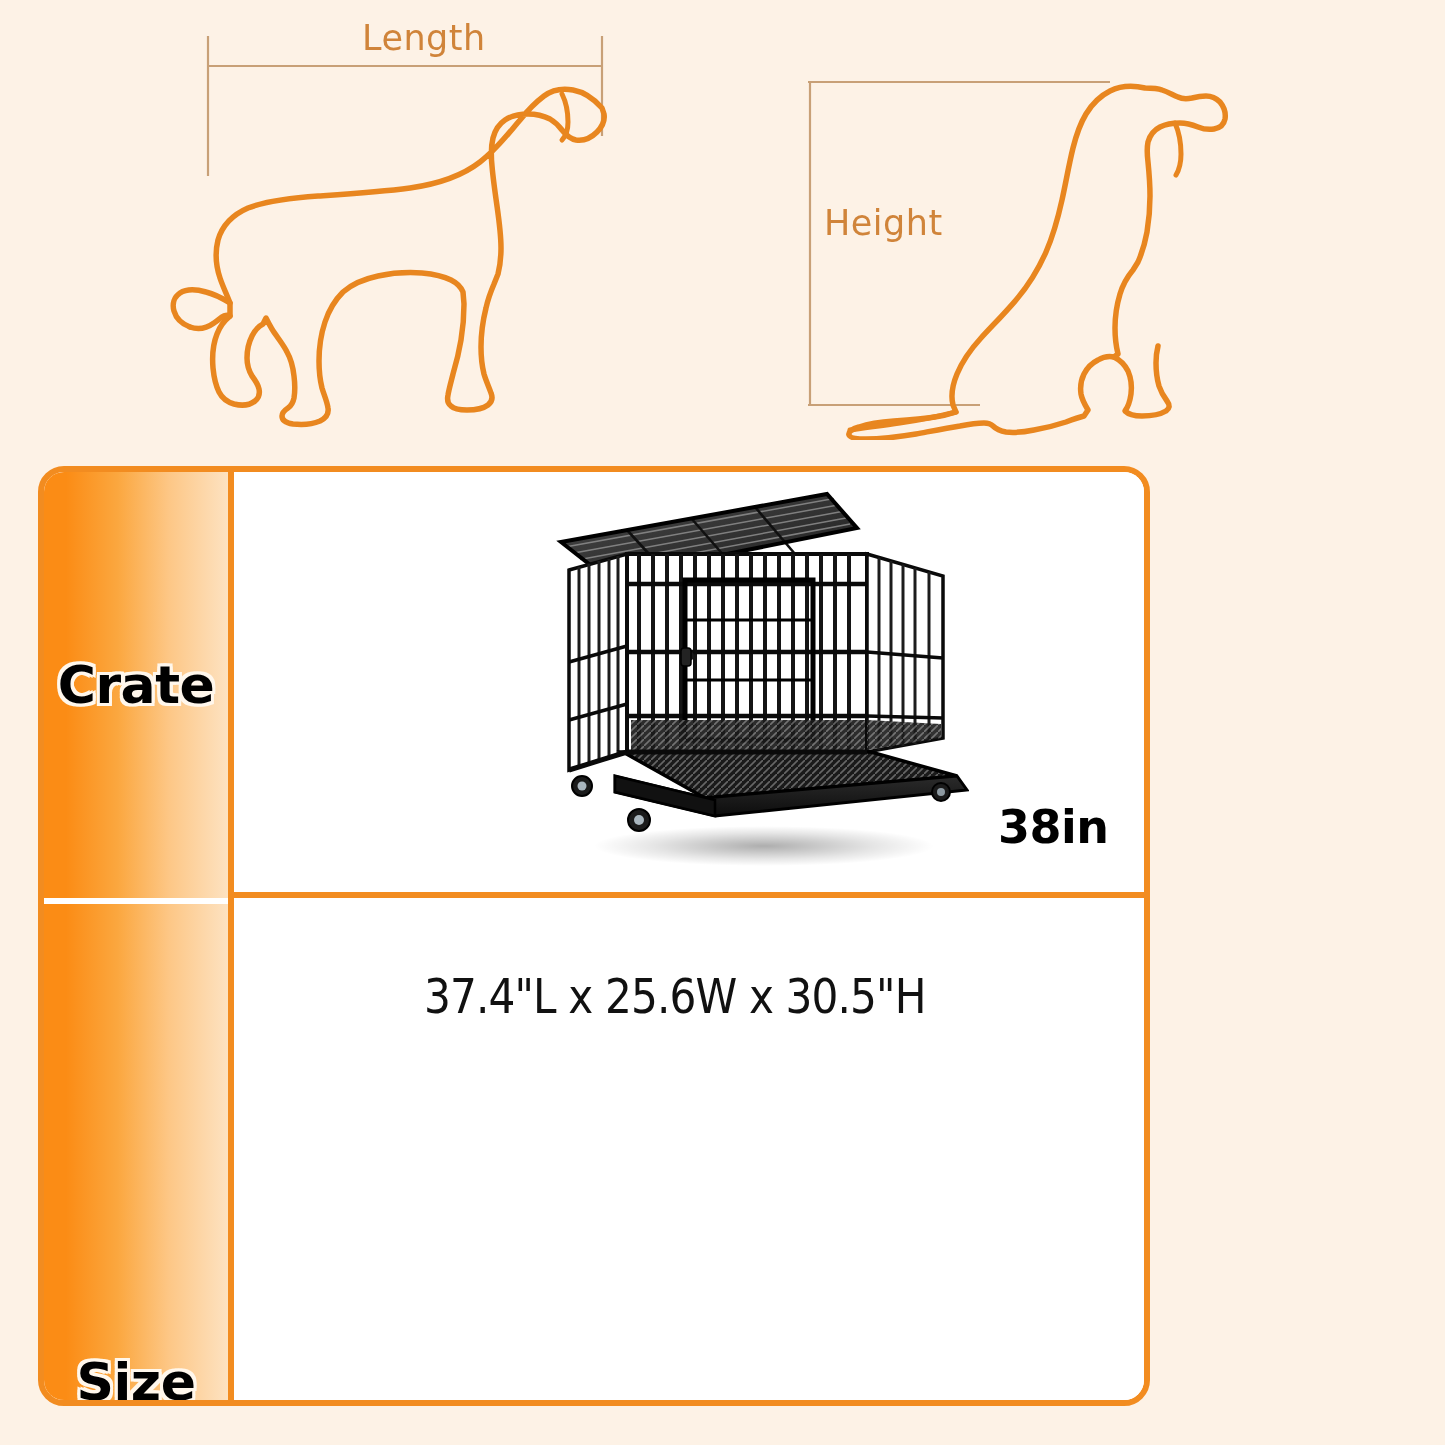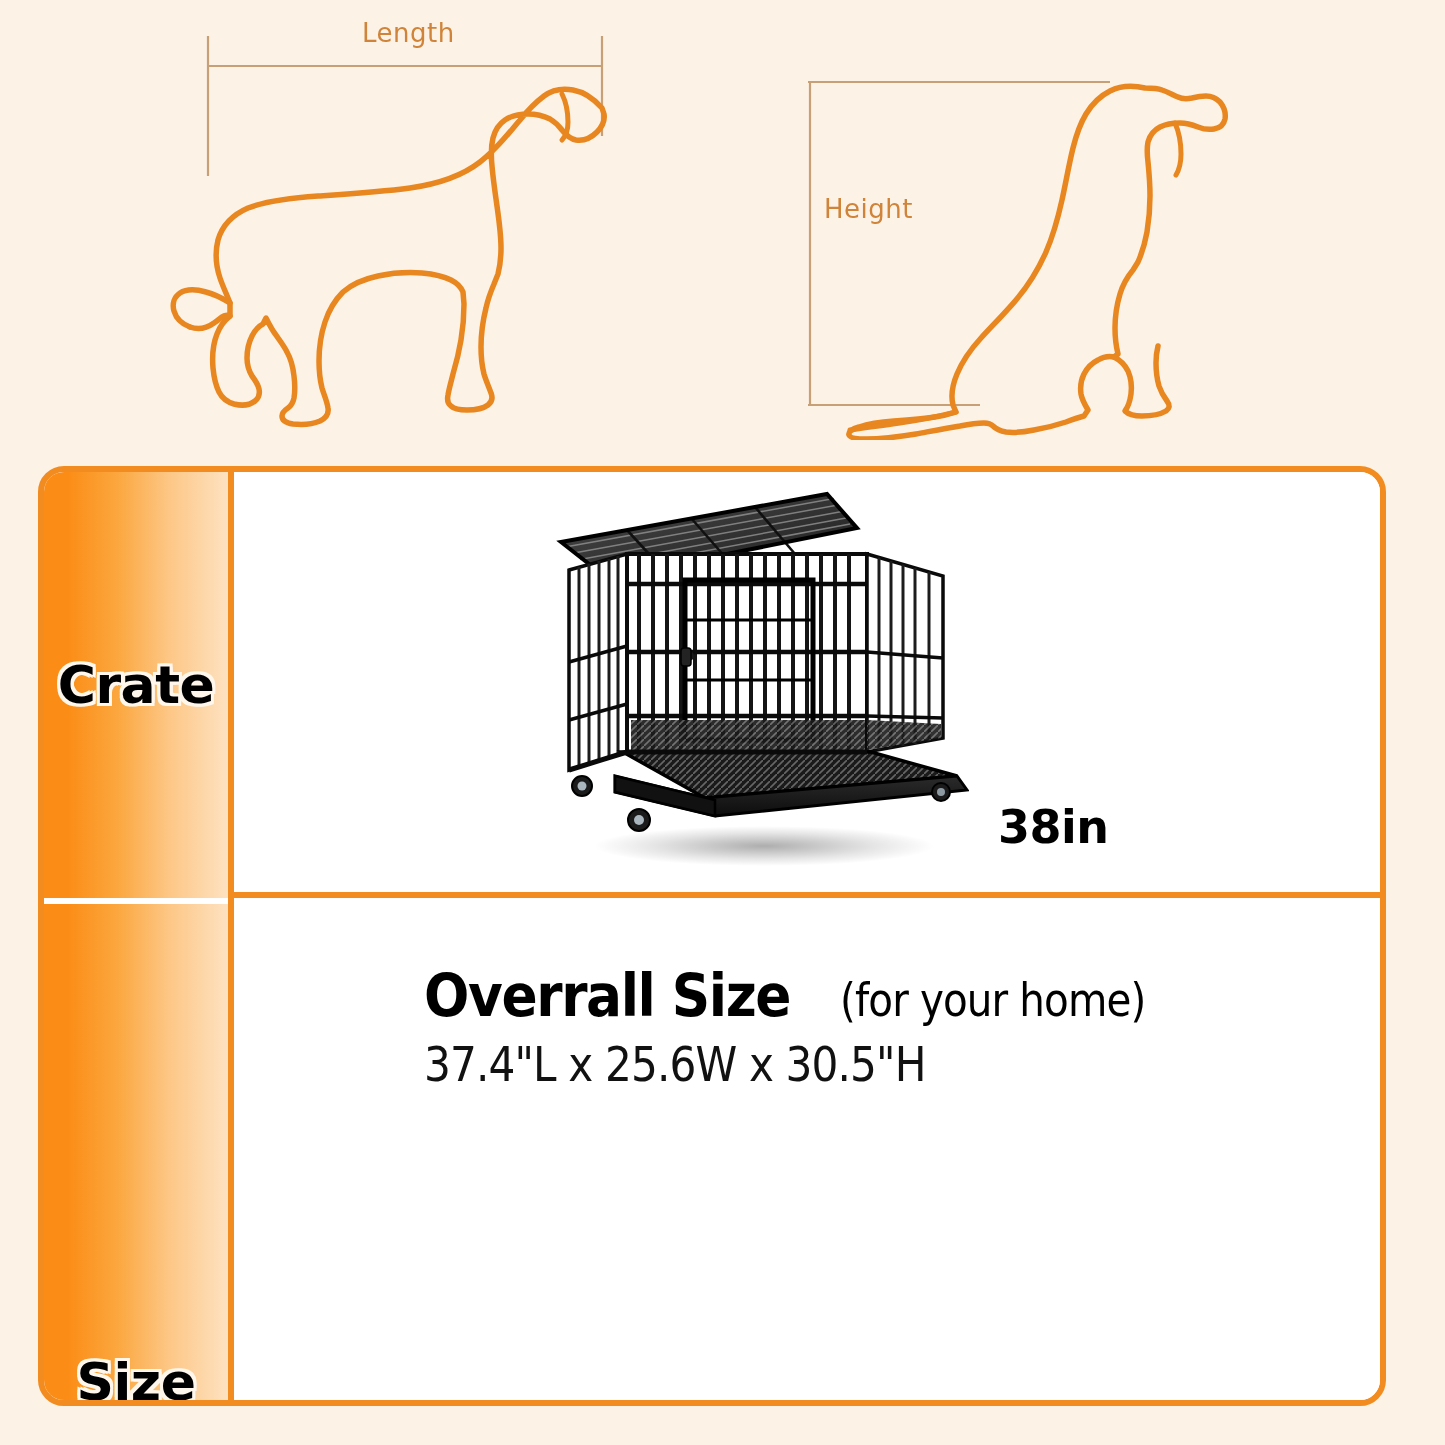--- a/index.html
+++ b/index.html
@@ -23,37 +23,37 @@
   #diagram-area {
     position: absolute;
     left: 0; top: 0;
     width: 1445px;
     height: 455px;
   }
 
   .dim-label {
     position: absolute;
     color: #d0843a;
-    font-size: 26px;
+    font-size: 35px;
     font-family: "DejaVu Sans", sans-serif;
     letter-spacing: 0.5px;
     white-space: nowrap;
   }
 
   #length-label { left: 362px; top: 18px; }
-  #height-label { left: 824px; top: 194px; }
+  #height-label { left: 824px; top: 203px; }
 
   .dog-svg { position: absolute; }
 
   
   #spec-table {
     position: absolute;
     left: 38px;
     top: 466px;
-    width: 1348px;
+    width: 1112px;
     height: 940px;
     border: 6px solid #f28c20;
     border-radius: 26px;
     background: #ffffff;
     overflow: hidden;
   }
 
   #label-column {
     position: absolute;
     left: 0; top: 0;
@@ -481,24 +481,20 @@
         </g>
       </svg>
 
       <span id="crate-measure">38in</span>
     </div>
 
     <div id="pane-size">
       <div id="size-block">
 
         <div>
-          <div class="size-heading-row">
-            <span class="size-heading">Overrall Size</span>
-            <span class="size-note">(for your home)</span>
-          </div>
           <div class="size-value">37.4"L x 25.6W x 30.5"H</div>
         </div>
 
         <div class="spacer-gap"></div>
 
 
       </div>
     </div>
 
   </div>

